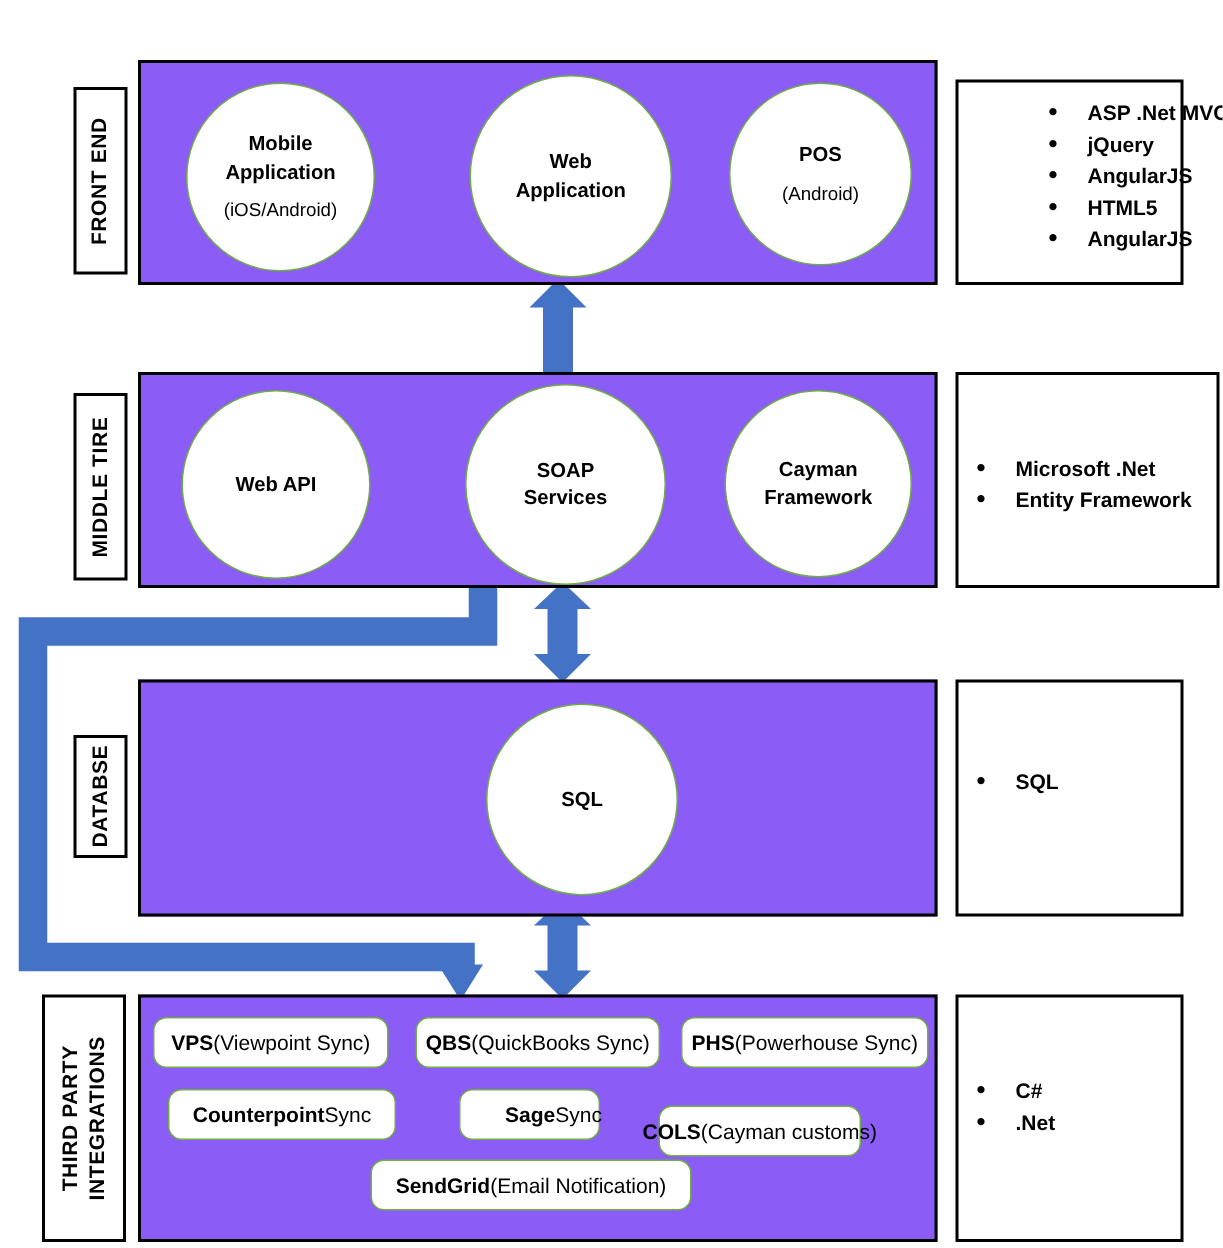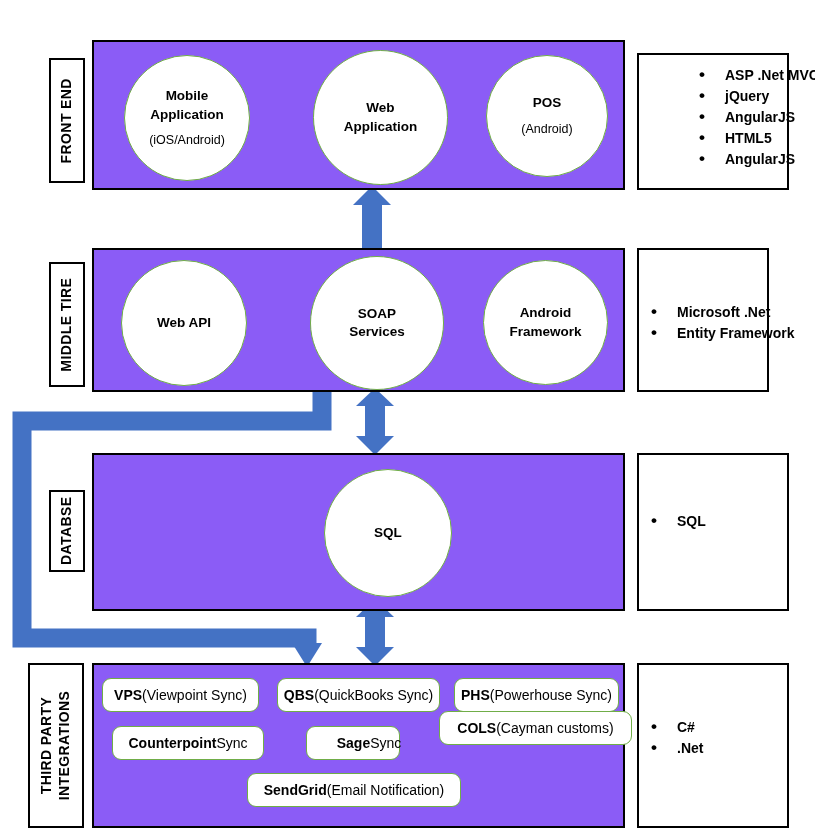--- a/index.html
+++ b/index.html
@@ -221,26 +221,26 @@
     <div class="circle" style="left:27px; top:10px; width:126px; height:126px;">
       <div class="c-title">Web API</div>
     </div>
 
     <div class="circle" style="left:216px; top:6px; width:134px; height:134px;">
       <div class="c-title">SOAP</div>
       <div class="c-title">Services</div>
     </div>
 
     <div class="circle" style="left:389px; top:10px; width:125px; height:125px;">
-      <div class="c-title">Android</div>
+      <div class="c-title">Cayman</div>
       <div class="c-title">Framework</div>
     </div>
   </div>
 
-  <div class="tech-panel" style="left:637px; top:248px; width:132px; height:144px;">
+  <div class="tech-panel" style="left:637px; top:248px; width:176px; height:144px;">
     <ul class="tech-list" style="left:0; top:52px;">
       <li>Microsoft .Net</li>
       <li>Entity Framework</li>
     </ul>
   </div>
 
   <div class="side-label" style="left:49px; top:490px; width:36px; height:82px;">
     <span class="txt">DATABSE</span>
   </div>
 
@@ -283,21 +283,21 @@
     <div class="pill" style="left:18px; top:61px; width:152px; height:34px;">
       <b>Counterpoint</b>
         <span class="reg"> Sync</span>
     </div>
 
     <div class="pill" style="left:212px; top:61px; width:94px; height:34px;padding-left:32px;">
       <b>Sage</b>
         <span class="reg"> Sync</span>
     </div>
 
-    <div class="pill" style="left:345px; top:46px; width:193px; height:34px;text-align:right;">
+    <div class="pill" style="left:345px; top:72px; width:135px; height:34px;text-align:right;">
       <b>COLS</b>
         <span class="reg"> (Cayman customs)</span>
     </div>
 
     <div class="pill" style="left:153px; top:108px; width:214px; height:34px;">
       <b>SendGrid</b>
         <span class="reg"> (Email Notification)</span>
     </div>
   </div>
 

